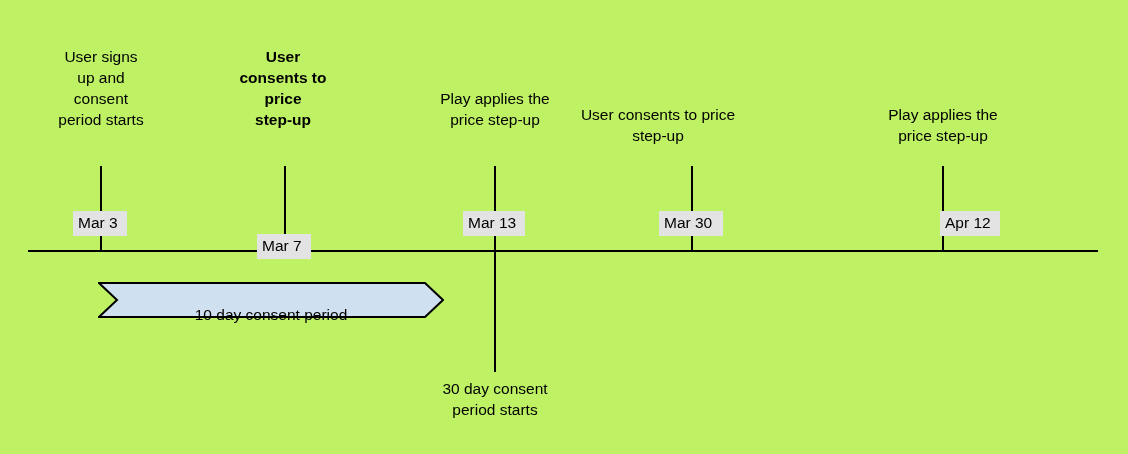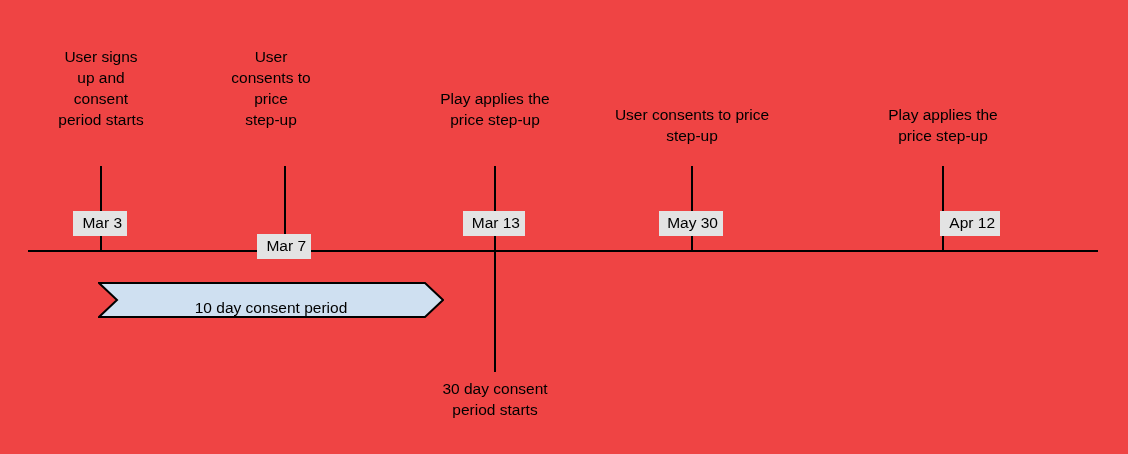--- a/index.html
+++ b/index.html
@@ -11,21 +11,21 @@
     width: 1128px;
     height: 454px;
     font-family: "Liberation Sans", sans-serif;
     color: #000000;
     overflow: hidden;
   }
   #canvas {
     position: relative;
     width: 1128px;
     height: 454px;
-    background: #ef4444;
+    background: #bef264;
   }
 
   
   .axis-line {
     position: absolute;
     background: #000000;
     height: 2px;
   }
 
   
@@ -45,38 +45,38 @@
     white-space: pre-line;
   }
 
   
   .date-chip {
     position: absolute;
     background: #e3e3e3;
     font-size: 15.5px;
     line-height: 20px;
     padding: 2px 5px 3px 5px;
-    text-align: right;
+    text-align: left;
     color: #000000;
     white-space: nowrap;
   }
 
   
   .banner {
     position: absolute;
     height: 36px;
   }
   .banner svg {
     display: block;
     width: 100%;
     height: 100%;
   }
   .banner-label {
     position: absolute;
-    top: 8px;
+    top: 15px;
     left: 0;
     right: 0;
     height: 36px;
     display: flex;
     align-items: center;
     justify-content: center;
     font-size: 15.5px;
     color: #000000;
     pointer-events: none;
   }
@@ -98,38 +98,38 @@
 
   <div class="axis-line" style="left:28px; top:250px; width:1070px;"></div>
 
   <div class="event-caption" style="left:21px; top:46px; width:160px;">User signs
 up and
 consent
 period starts</div>
   <div class="tick" style="left:100px; top:166px; height:86px;"></div>
   <div class="date-chip" style="left:73px; top:211px; width:44px;">Mar 3</div>
 
-  <div class="event-caption" style="left:191px; top:46px; width:160px;">User
+  <div class="event-caption" style="left:203px; top:46px; width:160px;font-weight:bold;">User
 consents to
 price
 step-up</div>
   <div class="tick" style="left:284px; top:166px; height:86px;"></div>
   <div class="date-chip" style="left:257px; top:211px; width:44px;margin-top:23px;">Mar 7</div>
 
   <div class="event-caption" style="left:403px; top:88px; width:184px;">Play applies the
 price step-up</div>
   <div class="tick" style="left:494px; top:166px; height:46px;"></div>
   <div class="date-chip" style="left:463px; top:211px; width:52px;">Mar 13</div>
 
   <div class="tick" style="left:494px; top:236px; height:136px;"></div>
 
-  <div class="event-caption" style="left:586px; top:104px; width:212px;">User consents to price
+  <div class="event-caption" style="left:552px; top:104px; width:212px;">User consents to price
 step-up</div>
   <div class="tick" style="left:691px; top:166px; height:86px;"></div>
-  <div class="date-chip" style="left:659px; top:211px; width:54px;">May 30</div>
+  <div class="date-chip" style="left:659px; top:211px; width:54px;">Mar 30</div>
 
   <div class="event-caption" style="left:851px; top:104px; width:184px;">Play applies the
 price step-up</div>
   <div class="tick" style="left:942px; top:166px; height:86px;"></div>
   <div class="date-chip" style="left:940px; top:211px; width:50px;">Apr 12</div>
 
   <div class="banner" style="left:98px; top:282px; width:346px;">
     <svg viewBox="0 0 346 36" preserveAspectRatio="none">
       <polygon points="1,1 327,1 345,18 327,35 1,35 19,18" fill="#cfe0f1" stroke="#000000" stroke-width="2" stroke-linejoin="miter" vector-effect="non-scaling-stroke"></polygon>
     </svg>

